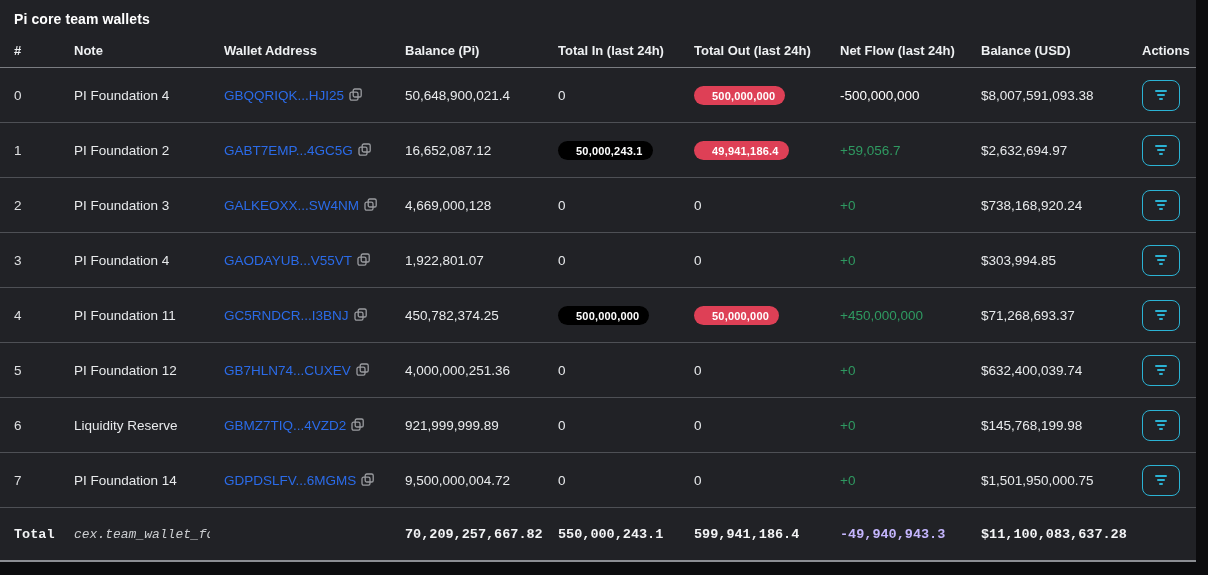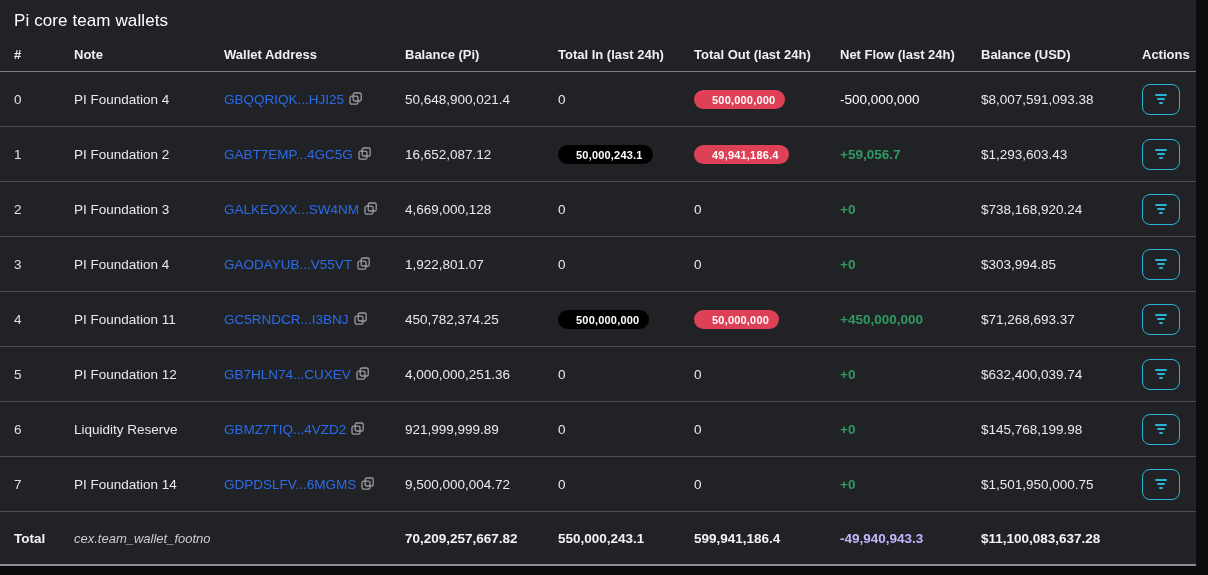--- a/index.html
+++ b/index.html
@@ -10,21 +10,21 @@
     overflow:hidden;
     position:relative;
   }
   .card{
     position:absolute;left:0;top:0;
     width:1196px;
     background:#212226;
     border-bottom:2px solid #8b8d92;
   }
   .title{
-    color:#ffffff;font-weight:normal;font-size:17px;
+    color:#ffffff;font-weight:bold;font-size:14px;
     padding:11px 14px 6px 14px;
     letter-spacing:.1px;
   }
   table{border-collapse:collapse;table-layout:fixed;width:1196px;}
   th{
     text-align:left;vertical-align:middle;
     color:#eef0f2;font-size:13px;font-weight:bold;
     height:34px;padding:0 4px 0 14px;
     border-bottom:1px solid #7a7c81;
     white-space:nowrap;overflow:hidden;
@@ -38,33 +38,33 @@
   }
   .c-idx{color:#dfe0e2;}
   .addr{color:#2b6be8;text-decoration:none;cursor:pointer;}
   .copy{display:inline-block;vertical-align:-2px;margin-left:5px;cursor:pointer;line-height:0;}
   .pill{
     display:inline-block;padding:4px 10px 3px 18px;border-radius:999px;
     font-size:11px;font-weight:bold;color:#ffffff;letter-spacing:.2px;
   }
   .pill-green{background:#000000;}
   .pill-red{background:#de4056;}
-  .pos{color:#2f9a61;font-weight:bold;}
+  .pos{color:#2f9a61;}
   .neg{color:#ffffff;text-align:right;}
   .action-btn{
     width:38px;height:31px;box-sizing:border-box;
     border:1.5px solid #2bb3d4;border-radius:8px;
     background:transparent;cursor:pointer;
     display:flex;align-items:center;justify-content:center;
     flex-direction:column;gap:2px;padding:0;
   }
   .fl{background:#2bb3d4;height:2px;border-radius:1px;}
   .fl1{width:12px;}.fl2{width:8px;}.fl3{width:4px;}
   .total-row td{
-    font-weight:bold;height:52px;border-bottom:none;color:#f2f3f5;
+    font-weight:bold;height:52px;border-bottom:none;color:#f2f3f5;font-family:Liberation Mono, monospace;
   }
   .footnote{font-weight:normal;font-style:italic;color:#cbcdd0;font-size:13px;}
   .total-neg{color:#c4b5fd;}
 </style>
 </head>
 <body>
 
 <div class="card">
   <div class="title">Pi core team wallets</div>
 
@@ -124,21 +124,21 @@
         <td>
           <a class="addr">GABT7EMP...4GC5G</a><span class="copy"><svg width="14" height="14" viewBox="0 0 14 14" fill="none" stroke="#9a9ca0" stroke-width="1.3">
                 <rect x="4.2" y="1" width="8" height="8" rx="1.6"></rect>
                 <rect x="1" y="4.2" width="8" height="8" rx="1.6"></rect>
               </svg></span>
         </td>
         <td>16,652,087.12</td>
         <td><span class="pill pill-green">50,000,243.1</span></td>
         <td><span class="pill pill-red">49,941,186.4</span></td>
         <td><span class="pos">+59,056.7</span></td>
-        <td>$1,293,603.43</td>
+        <td>$2,632,694.97</td>
         <td>
           <button class="action-btn">
               <span class="fl fl1"></span>
               <span class="fl fl2"></span>
               <span class="fl fl3"></span>
             </button>
         </td>
       </tr>
 
       <tr>

